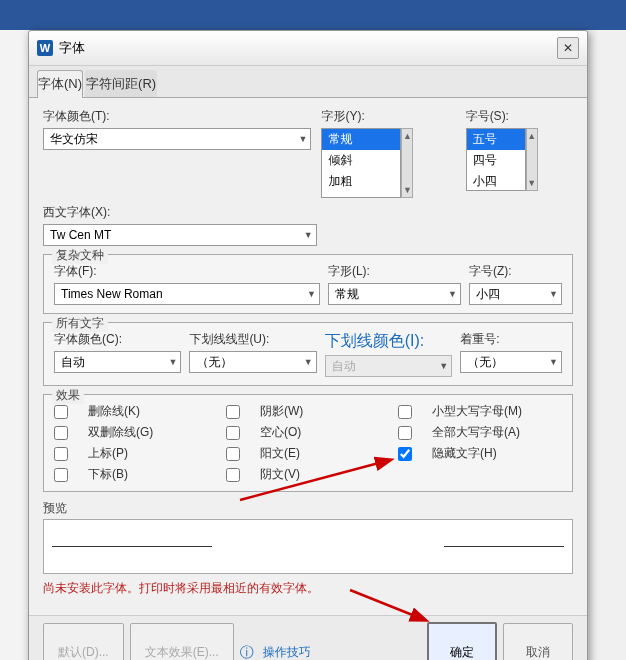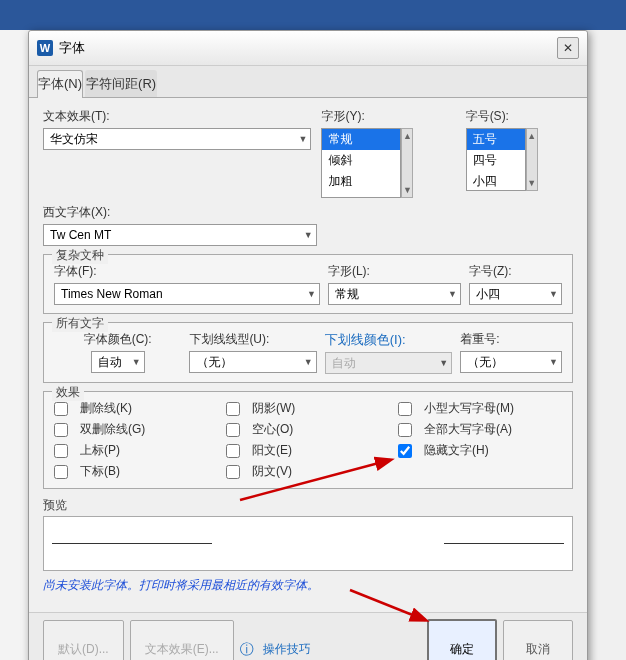--- a/index.html
+++ b/index.html
@@ -213,21 +213,21 @@
     
     .effects-grid {
       display: grid;
       grid-template-columns: 1fr 1fr 1fr;
       gap: 4px 8px;
     }
 
     .checkbox-item {
       display: flex;
       align-items: center;
-      gap: 12px;
+      gap: 20px;
       font-size: 12px;
       color: #333;
     }
 
     .checkbox-item input[type="checkbox"] {
       width: 14px;
       height: 14px;
       cursor: pointer;
       margin: 0;
     }
@@ -245,23 +245,22 @@
       padding: 4px 8px;
       font-size: 12px;
       height: 100%;
       display: flex;
       align-items: center;
     }
 
     
     .hint-text {
       font-size: 12px;
-      color: #1d4ed8;
+      color: #b91c1c;
       margin-bottom: 8px;
-      font-style: italic;
     }
 
     
     .dialog-footer {
       display: flex;
       justify-content: flex-end;
       align-items: center;
       padding: 6px 14px 10px;
       gap: 6px;
       background: #ebebeb;
@@ -353,21 +352,21 @@
     }
 
     
     select:disabled {
       background: #e8e8e8;
       color: #888;
     }
 
     .underline-color-label {
       color: #1a6bbf;
-      font-size: 13px;
+      font-size: 16px;
     }
   </style>
 </head>
 <body>
 
 <div class="app-bg">
   <div class="word-ribbon"></div>
   <div class="word-body"></div>
 
   <div class="word-right-panel">
@@ -395,21 +394,21 @@
     <div class="tab">
       <span>字符间距(R)</span>
     </div>
   </div>
 
   <div class="dialog-body">
 
     <div class="form-row" style="margin-bottom:6px;">
 
       <div class="form-col" style="flex:2;">
-        <label class="form-label">文本效果(T):</label>
+        <label class="form-label">字体颜色(T):</label>
         <div class="form-select-wrap">
           <select style="width:100%;">
             <option>华文仿宋</option>
           </select>
           <span class="select-arrow">▼</span>
         </div>
       </div>
 
       <div class="form-col" style="flex:1;">
         <label class="form-label">字形(Y):</label>
@@ -489,21 +488,21 @@
             <span class="select-arrow">▼</span>
           </div>
         </div>
       </div>
     </div>
 
     <div class="section">
       <span class="section-title">所有文字</span>
       <div class="all-chars-section">
 
-        <div class="form-col" style="flex:1;align-items:center;">
+        <div class="form-col" style="flex:1;">
           <label class="form-label">字体颜色(C):</label>
           <div class="form-select-wrap">
             <select style="width:100%;">
               <option>自动</option>
             </select>
             <span class="select-arrow">▼</span>
           </div>
         </div>
 
         <div class="form-col" style="flex:1;">

